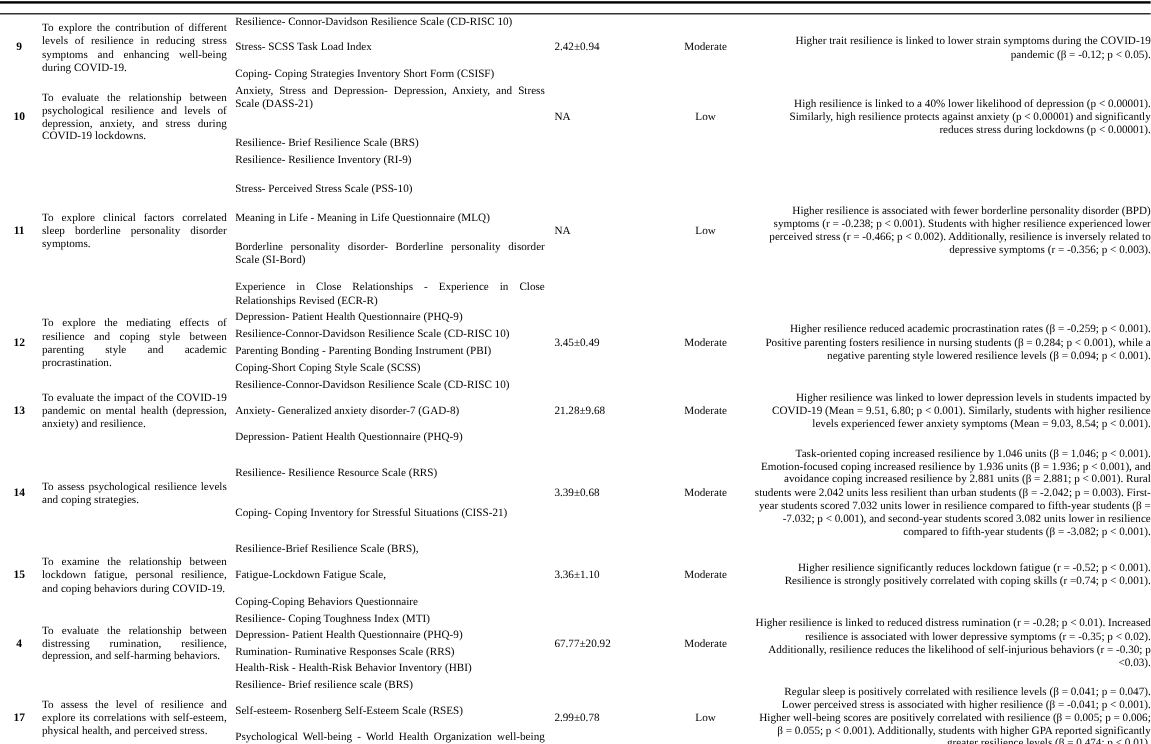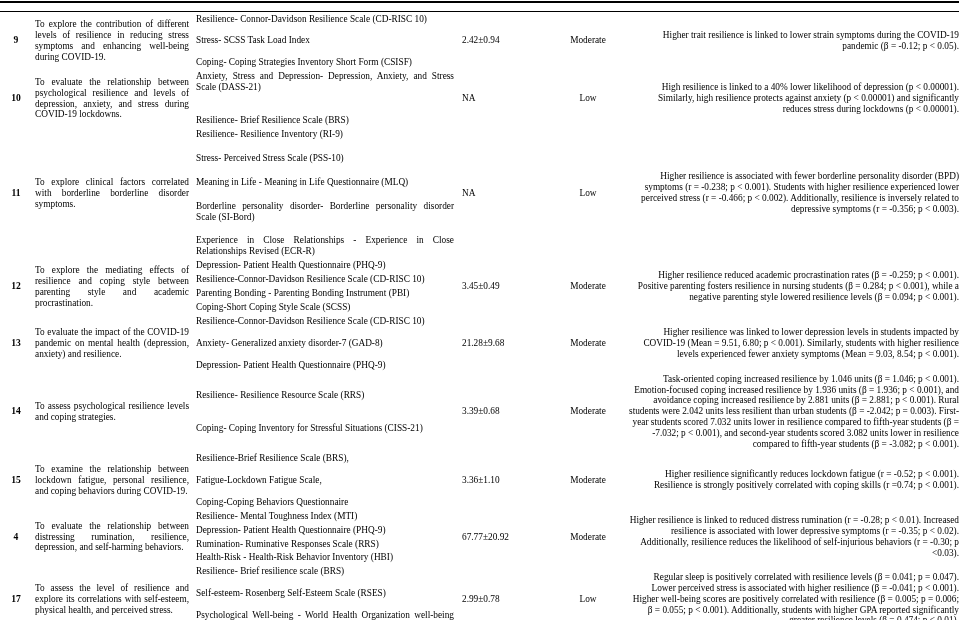--- a/index.html
+++ b/index.html
@@ -93,21 +93,21 @@
               <div class="scale-item">Resilience- Brief Resilience Scale (BRS)</div>
             </div>
     </td>
     <td class="c-score">NA</td>
     <td class="c-level">Low</td>
     <td class="c-findings">High resilience is linked to a 40% lower likelihood of depression (p &lt; 0.00001). Similarly, high resilience protects against anxiety (p &lt; 0.00001) and significantly reduces stress during lockdowns (p &lt; 0.00001).</td>
   </tr>
 
   <tr>
     <td class="c-no">11</td>
-    <td class="c-aim">To explore clinical factors correlated with borderline borderline disorder symptoms.</td>
+    <td class="c-aim">To explore clinical factors correlated sleep borderline personality disorder symptoms.</td>
     <td class="c-scales">
       <div class="scales-inner n5">
               <div class="scale-item">Resilience- Resilience Inventory (RI-9)</div>
               <div class="scale-item">Stress- Perceived Stress Scale (PSS-10)</div>
               <div class="scale-item">Meaning in Life - Meaning in Life Questionnaire (MLQ)</div>
               <div class="scale-item">Borderline personality disorder- Borderline personality disorder Scale (SI-Bord)</div>
               <div class="scale-item">Experience in Close Relationships - Experience in Close Relationships Revised (ECR-R)</div>
             </div>
     </td>
     <td class="c-score">NA</td>
@@ -173,21 +173,21 @@
     <td class="c-score">3.36±1.10</td>
     <td class="c-level">Moderate</td>
     <td class="c-findings">Higher resilience significantly reduces lockdown fatigue (r = -0.52; p &lt; 0.001). Resilience is strongly positively correlated with coping skills (r =0.74; p &lt; 0.001).</td>
   </tr>
 
   <tr>
     <td class="c-no">4</td>
     <td class="c-aim">To evaluate the relationship between distressing rumination, resilience, depression, and self-harming behaviors.</td>
     <td class="c-scales">
       <div class="scales-inner n4">
-              <div class="scale-item">Resilience- Mental Toughness Index (MTI)</div>
+              <div class="scale-item">Resilience- Coping Toughness Index (MTI)</div>
               <div class="scale-item">Depression- Patient Health Questionnaire (PHQ-9)</div>
               <div class="scale-item">Rumination- Ruminative Responses Scale (RRS)</div>
               <div class="scale-item">Health-Risk - Health-Risk Behavior Inventory (HBI)</div>
             </div>
     </td>
     <td class="c-score">67.77±20.92</td>
     <td class="c-level">Moderate</td>
     <td class="c-findings">Higher resilience is linked to reduced distress rumination (r = -0.28; p &lt; 0.01). Increased resilience is associated with lower depressive symptoms (r = -0.35; p &lt; 0.02). Additionally, resilience reduces the likelihood of self-injurious behaviors (r = -0.30; p &lt;0.03).</td>
   </tr>
 

